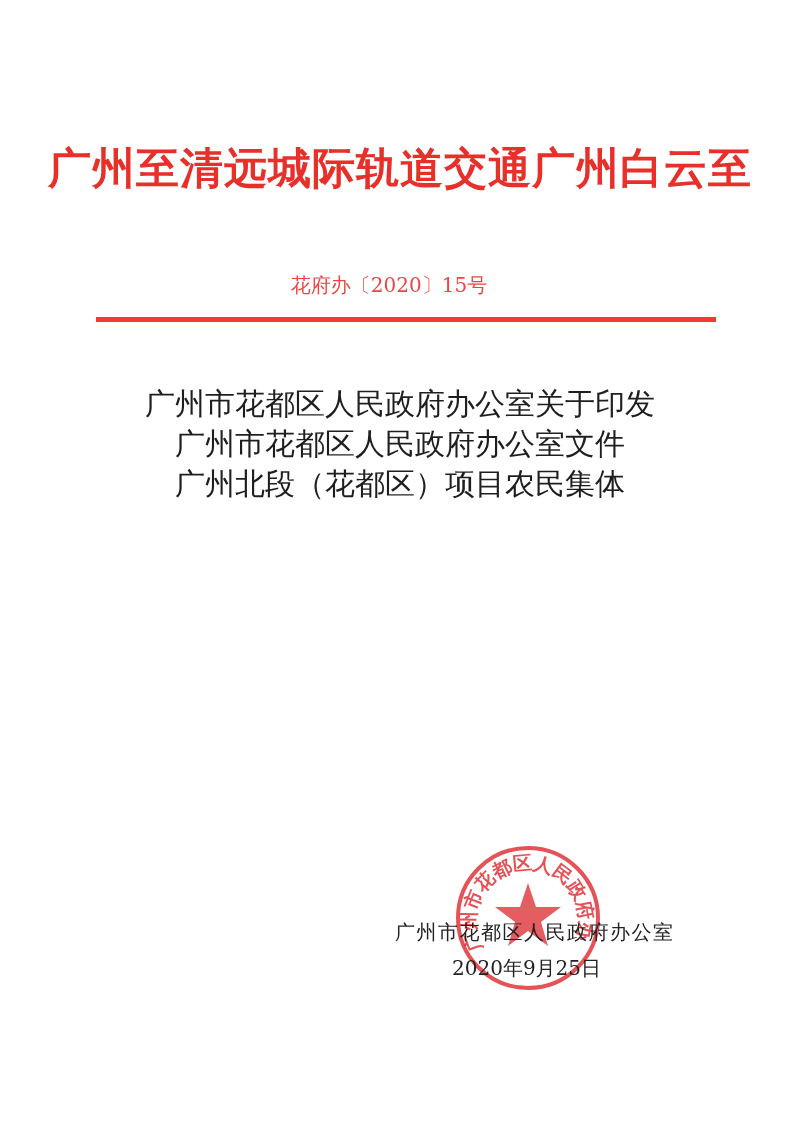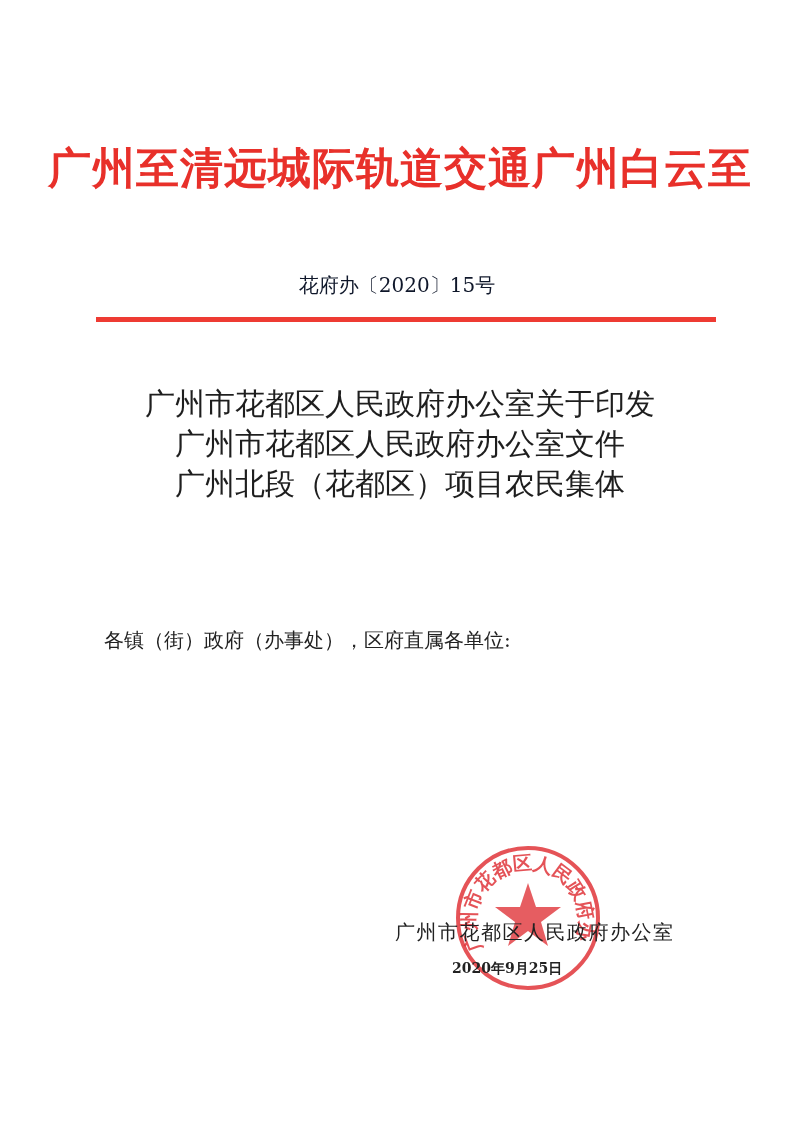--- a/index.html
+++ b/index.html
@@ -7,41 +7,41 @@
     width: 800px; height: 1132px; background: #ffffff; position: relative; overflow: hidden;
     font-family: "DejaVu Serif", "Liberation Serif", serif; color: #1a1a1a;
   }
   .header-title {
     position: absolute; left: 0; width: 800px; top: 138px; text-align: center;
     font-family: "DejaVu Serif", serif; font-weight: bold; font-size: 43px; letter-spacing: 1px;
     color: #e8302a; line-height: 60px;
   }
   .doc-number {
     position: absolute; left: 0; width: 778px; top: 270px; text-align: center;
-    font-size: 20px; line-height: 30px; color: #0f172a; margin-left: 8px;
+    font-size: 20px; line-height: 30px; color: #ef4444;
   }
   .red-rule {
     position: absolute; left: 96px; width: 620px; top: 317px; height: 5px; background: #ee3b33;
   }
   .main-title {
     position: absolute; left: 0; width: 800px; top: 384px; text-align: center;
     font-weight: normal; font-size: 30px; line-height: 40px; color: #1e1e1e;
   }
   .main-title div { height: 40px; }
   .body-text {
     position: absolute; left: 104px; width: 620px; top: 622px;
     font-size: 20px; line-height: 36px; color: #222;
   }
   .salutation { height: 36px; white-space: nowrap; }
   .para { text-indent: 62px; text-align: justify; letter-spacing: 1.2px; }
   .signature {
     position: absolute; left: 395px; top: 914px; font-size: 20px; line-height: 36px; color: #222; letter-spacing: 1.5px;
   }
   .date {
-    position: absolute; left: 452px; top: 950px; font-size: 14px; line-height: 36px; color: #222; font-weight: bold;
+    position: absolute; left: 452px; top: 950px; font-size: 20px; line-height: 36px; color: #222;
   }
   .seal {
     position: absolute; left: 453px; top: 843px; width: 150px; height: 150px;
   }
 </style>
 </head>
 <body>
 
 <div class="header-title">广州至清远城际轨道交通广州白云至</div>
 
@@ -49,21 +49,20 @@
 
 <div class="red-rule"></div>
 
 <div class="main-title">
   <div>广州市花都区人民政府办公室关于印发</div>
   <div>广州市花都区人民政府办公室文件</div>
   <div>广州北段（花都区）项目农民集体</div>
 </div>
 
 <div class="body-text">
-  <div class="salutation">各镇（街）政府（办事处），区府直属各单位:</div>
 </div>
 
 <svg class="seal" viewBox="0 0 150 150" xmlns="http://www.w3.org/2000/svg">
   <defs>
     <path id="sealArc" d="M 30 105 A 52 52 0 1 1 122 100" fill="none"></path>
   </defs>
   <circle cx="75" cy="75" r="70" fill="none" stroke="#e0353a" stroke-width="4" opacity="0.85"></circle>
   <polygon points="75,40 83,64 108,64 88,79 95,103 75,88 55,103 62,79 42,64 67,64" fill="#e0353a" opacity="0.8"></polygon>
   <text font-size="19" fill="#e0353a" opacity="0.85" font-family="DejaVu Serif, serif" font-weight="bold">
     <textPath href="#sealArc">广州市花都区人民政府办公室</textPath>

